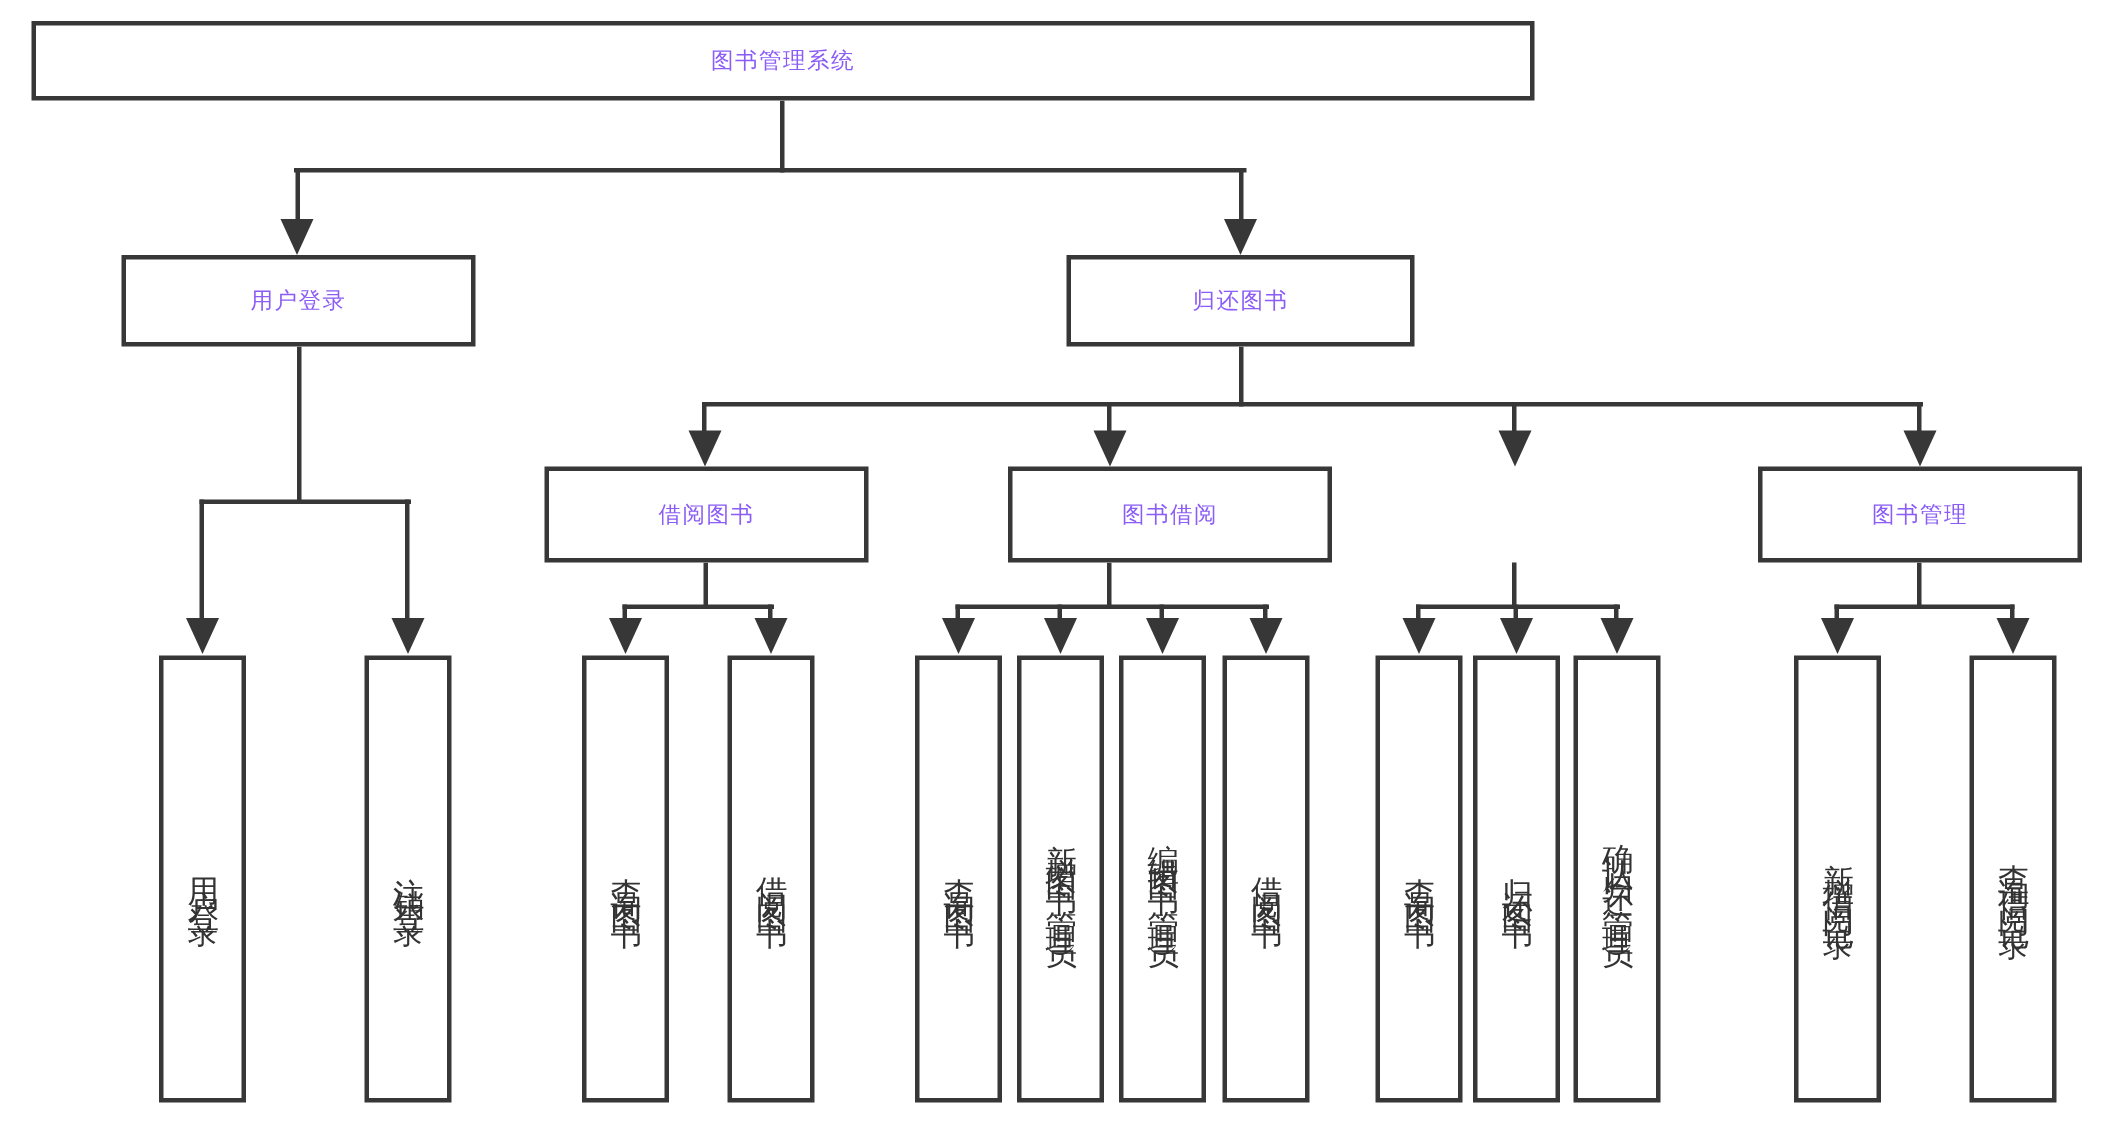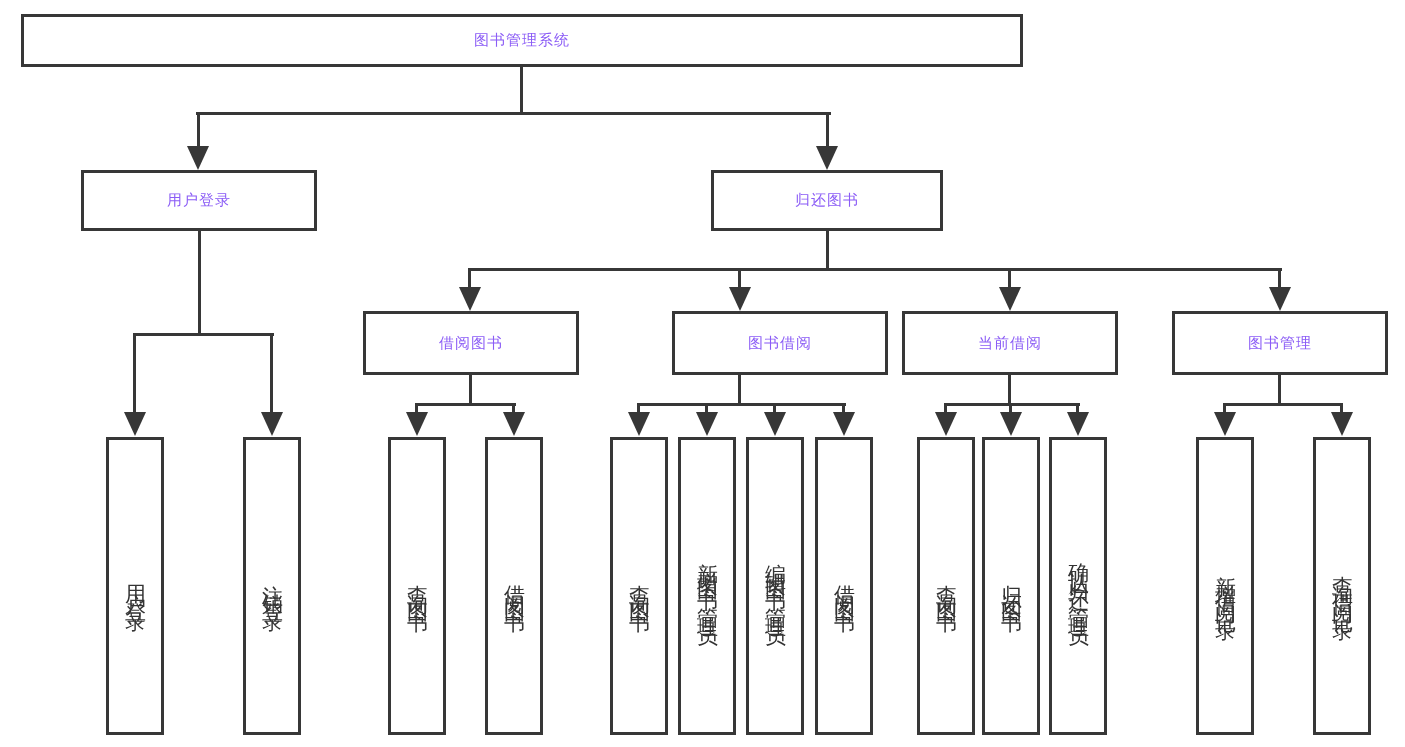--- a/index.html
+++ b/index.html
@@ -111,23 +111,20 @@
   <div class="arrow" style="left:999px; top:287px;"></div>
   <div class="line" style="left:1278px; top:268px; width:3px; height:22px;"></div>
   <div class="arrow" style="left:1269px; top:287px;"></div>
 
   <div class="box" style="left:363px; top:311px; width:216px; height:64px;">
     <span class="hlabel">借阅图书</span>
   </div>
   <div class="box" style="left:632px; top:311px; width:216px; height:64px;margin-left:40px;">
     <span class="hlabel">图书借阅</span>
   </div>
-  <div class="box" style="left:902px; top:311px; width:216px; height:64px;">
-    <span class="hlabel">当前借阅</span>
-  </div>
   <div class="box" style="left:1172px; top:311px; width:216px; height:64px;">
     <span class="hlabel">图书管理</span>
   </div>
 
   <div class="line" style="left:469px; top:375px; width:3px; height:31px;"></div>
   <div class="line" style="left:415px; top:403px; width:101px; height:3px;"></div>
   <div class="line" style="left:415px; top:403px; width:3px; height:12px;"></div>
   <div class="arrow" style="left:406px; top:412px;"></div>
   <div class="line" style="left:512px; top:403px; width:3px; height:12px;"></div>
   <div class="arrow" style="left:503px; top:412px;"></div>

